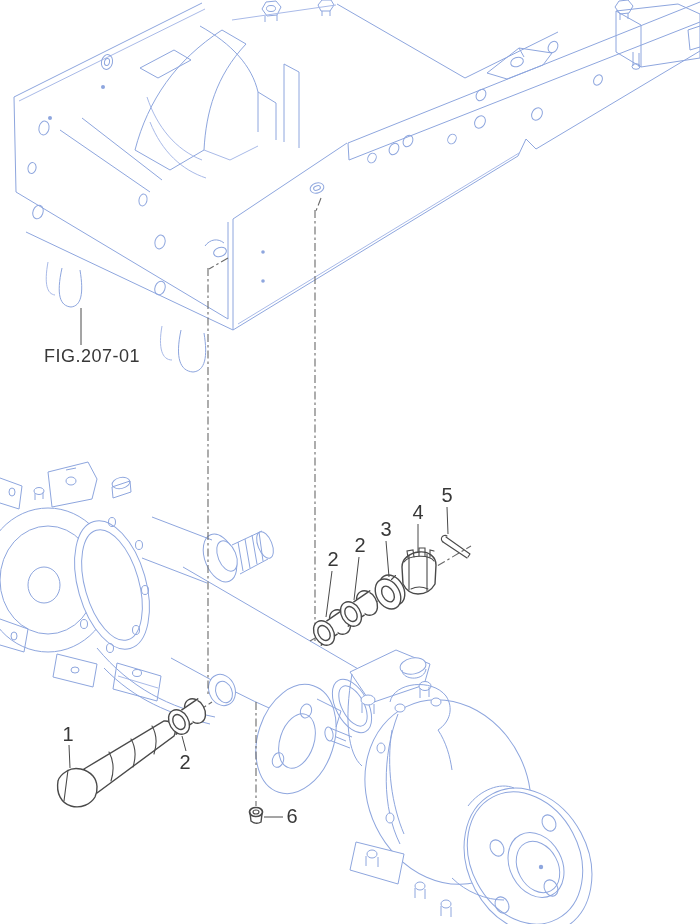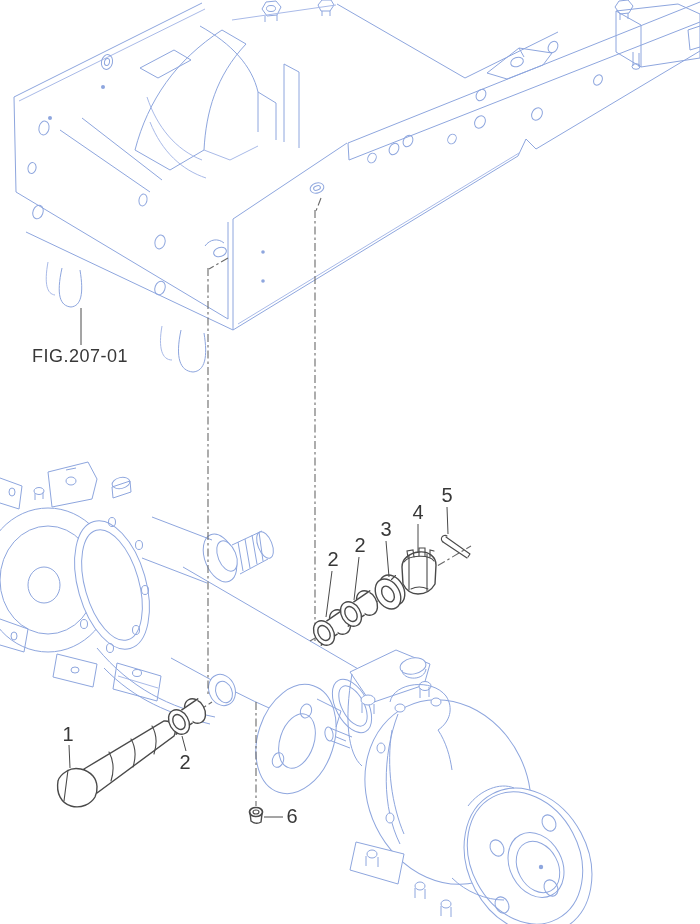--- a/index.html
+++ b/index.html
@@ -250,21 +250,21 @@
       <path class="dark" d="M250,813 L251,821 M262,814 L261,822 M251,821 Q256,825 261,822"></path>
       <ellipse class="dark thin" cx="256" cy="812" rx="3" ry="2"></ellipse>
     </g>
   </g>
 
   <g>
     <path class="lead" d="M69,745 L70,768 M186,751 L182,736 M332,571 L326,617 M359,557 L354,600 M386,541 L389,577 M418,524 L418,553 M447,507 L448,534 M283,817 L264,817 M81,308 L81,345"></path>
   </g>
 </svg>
 
-  <span class="figref" style="left:32px;top:346px">FIG.207-01</span>
+  <span class="figref" style="left:44px;top:346px">FIG.207-01</span>
   <span class="callout" style="left:68px;top:724px">1</span>
   <span class="callout" style="left:185px;top:752px">2</span>
   <span class="callout" style="left:333px;top:549px">2</span>
   <span class="callout" style="left:360px;top:535px">2</span>
   <span class="callout" style="left:386px;top:519px">3</span>
   <span class="callout" style="left:418px;top:502px">4</span>
   <span class="callout" style="left:447px;top:485px">5</span>
   <span class="callout" style="left:292px;top:806px">6</span>
 </div>
 

